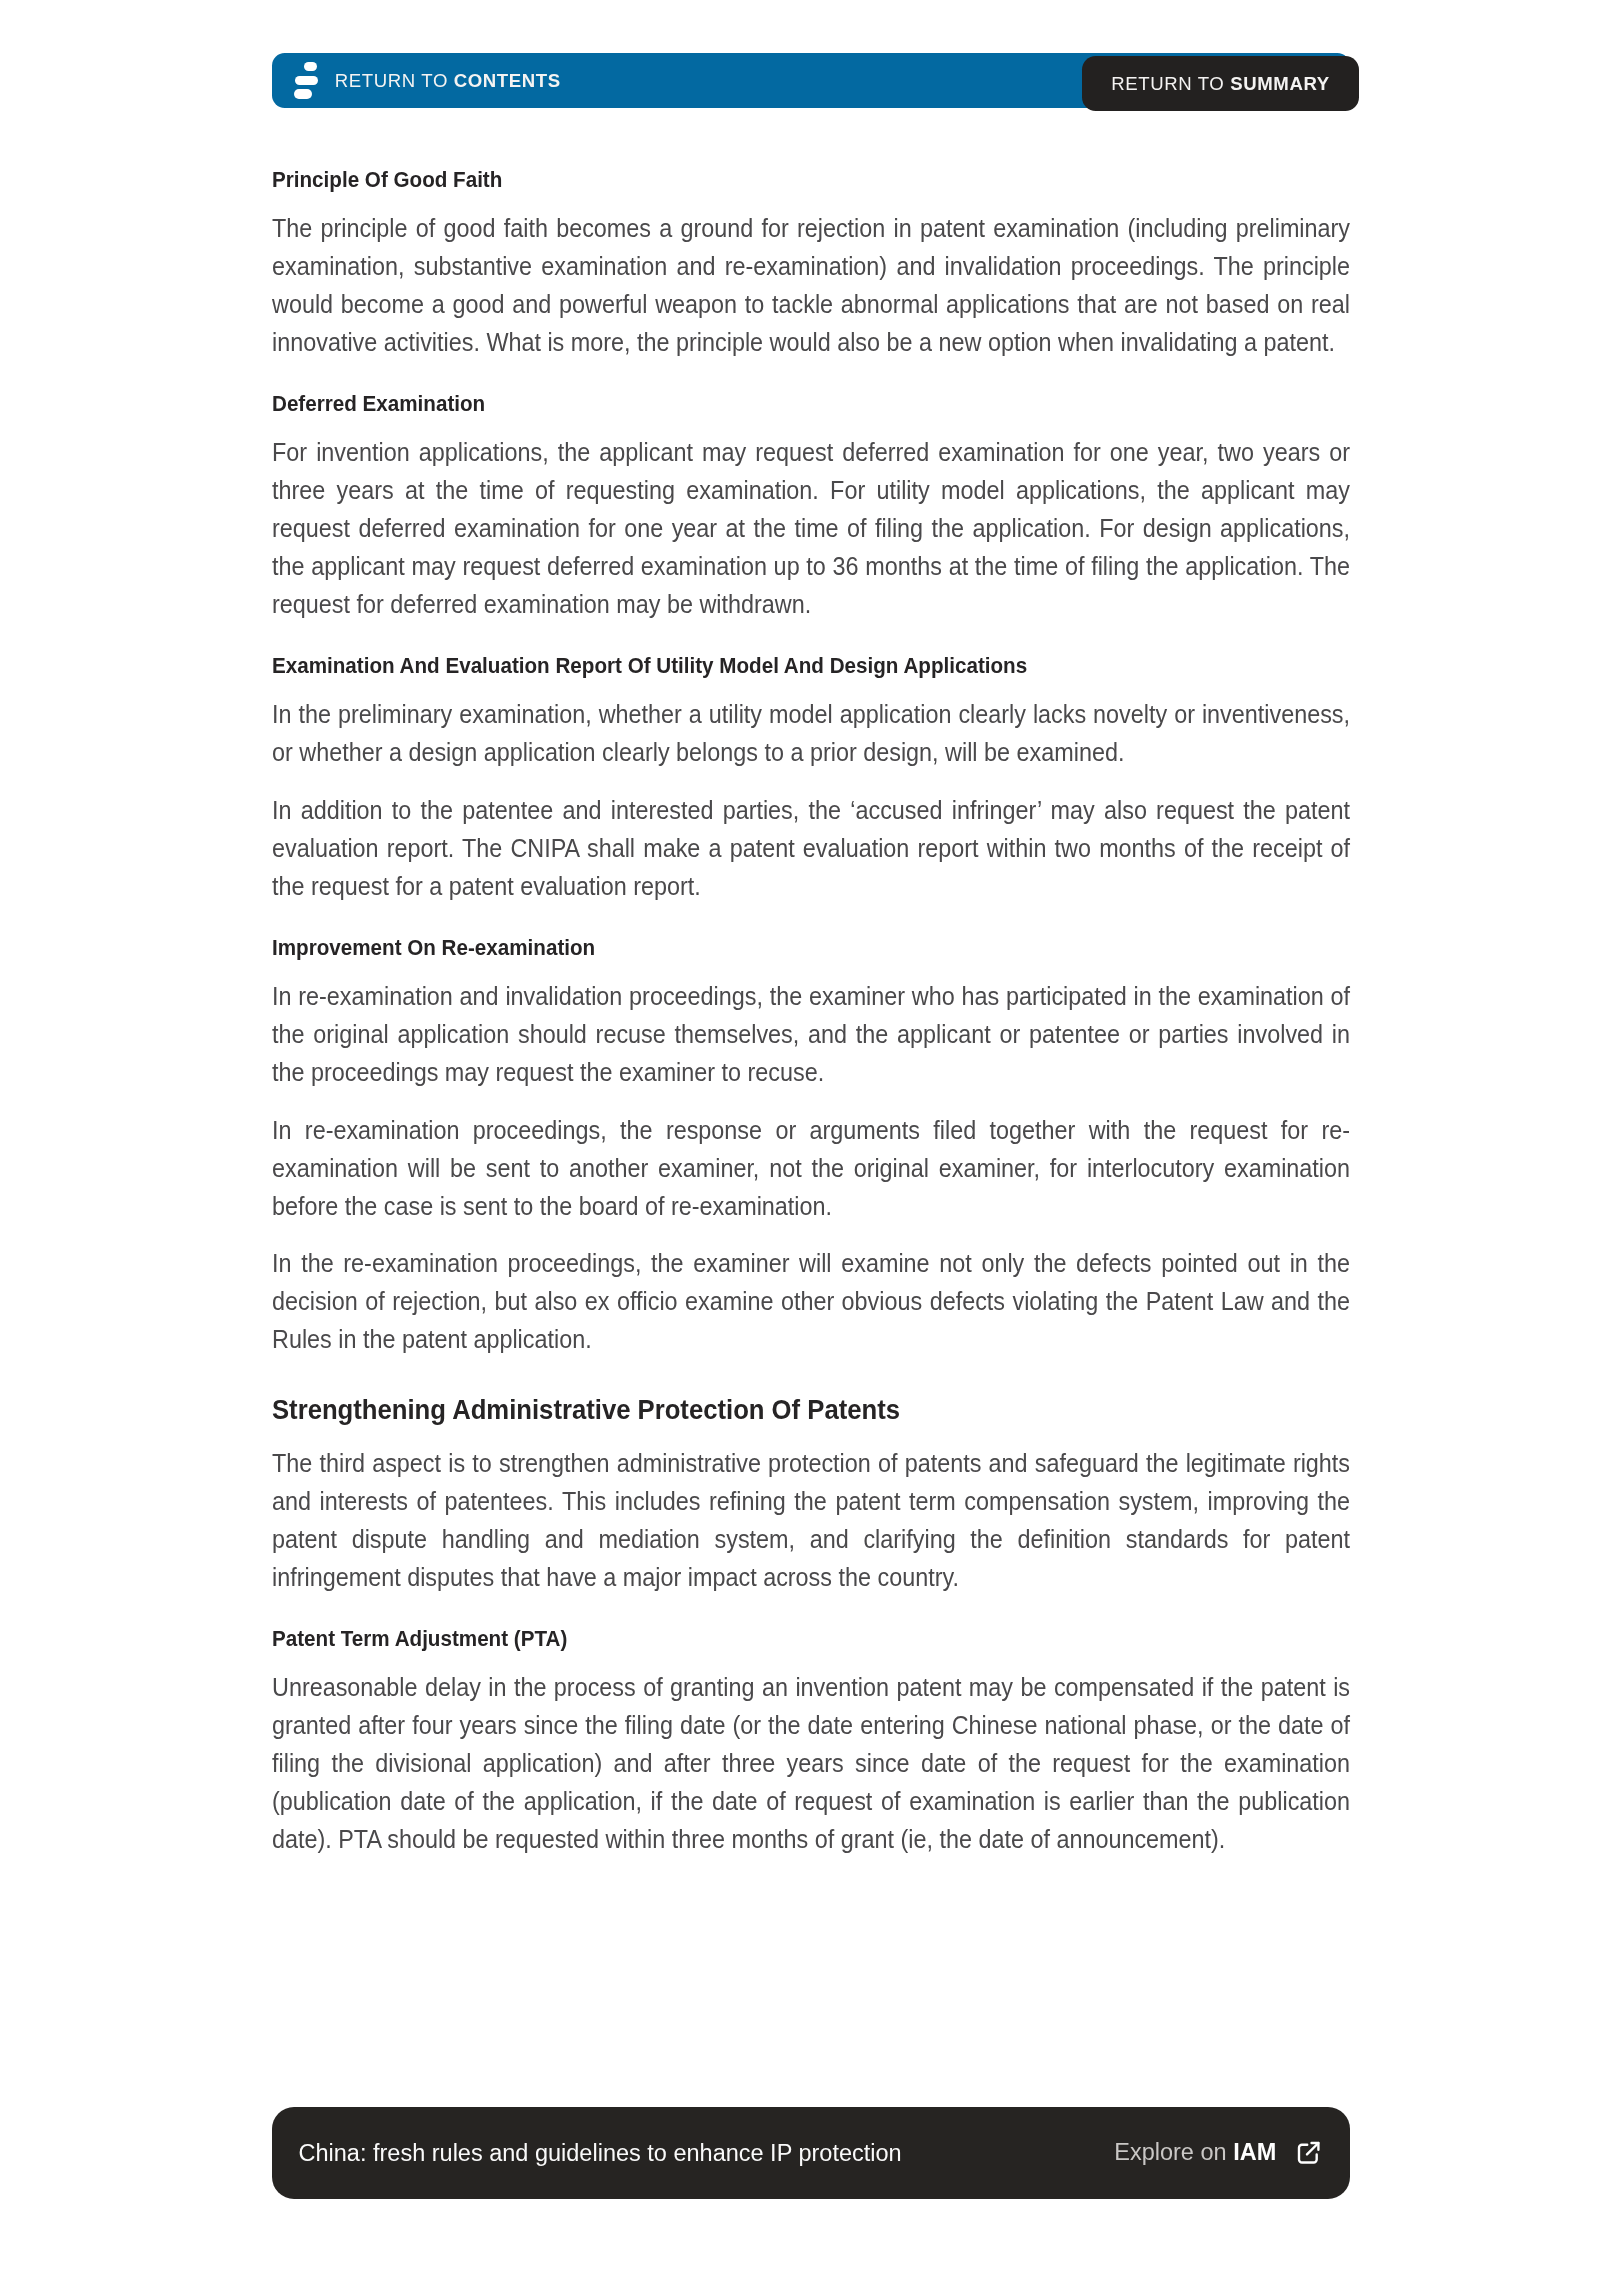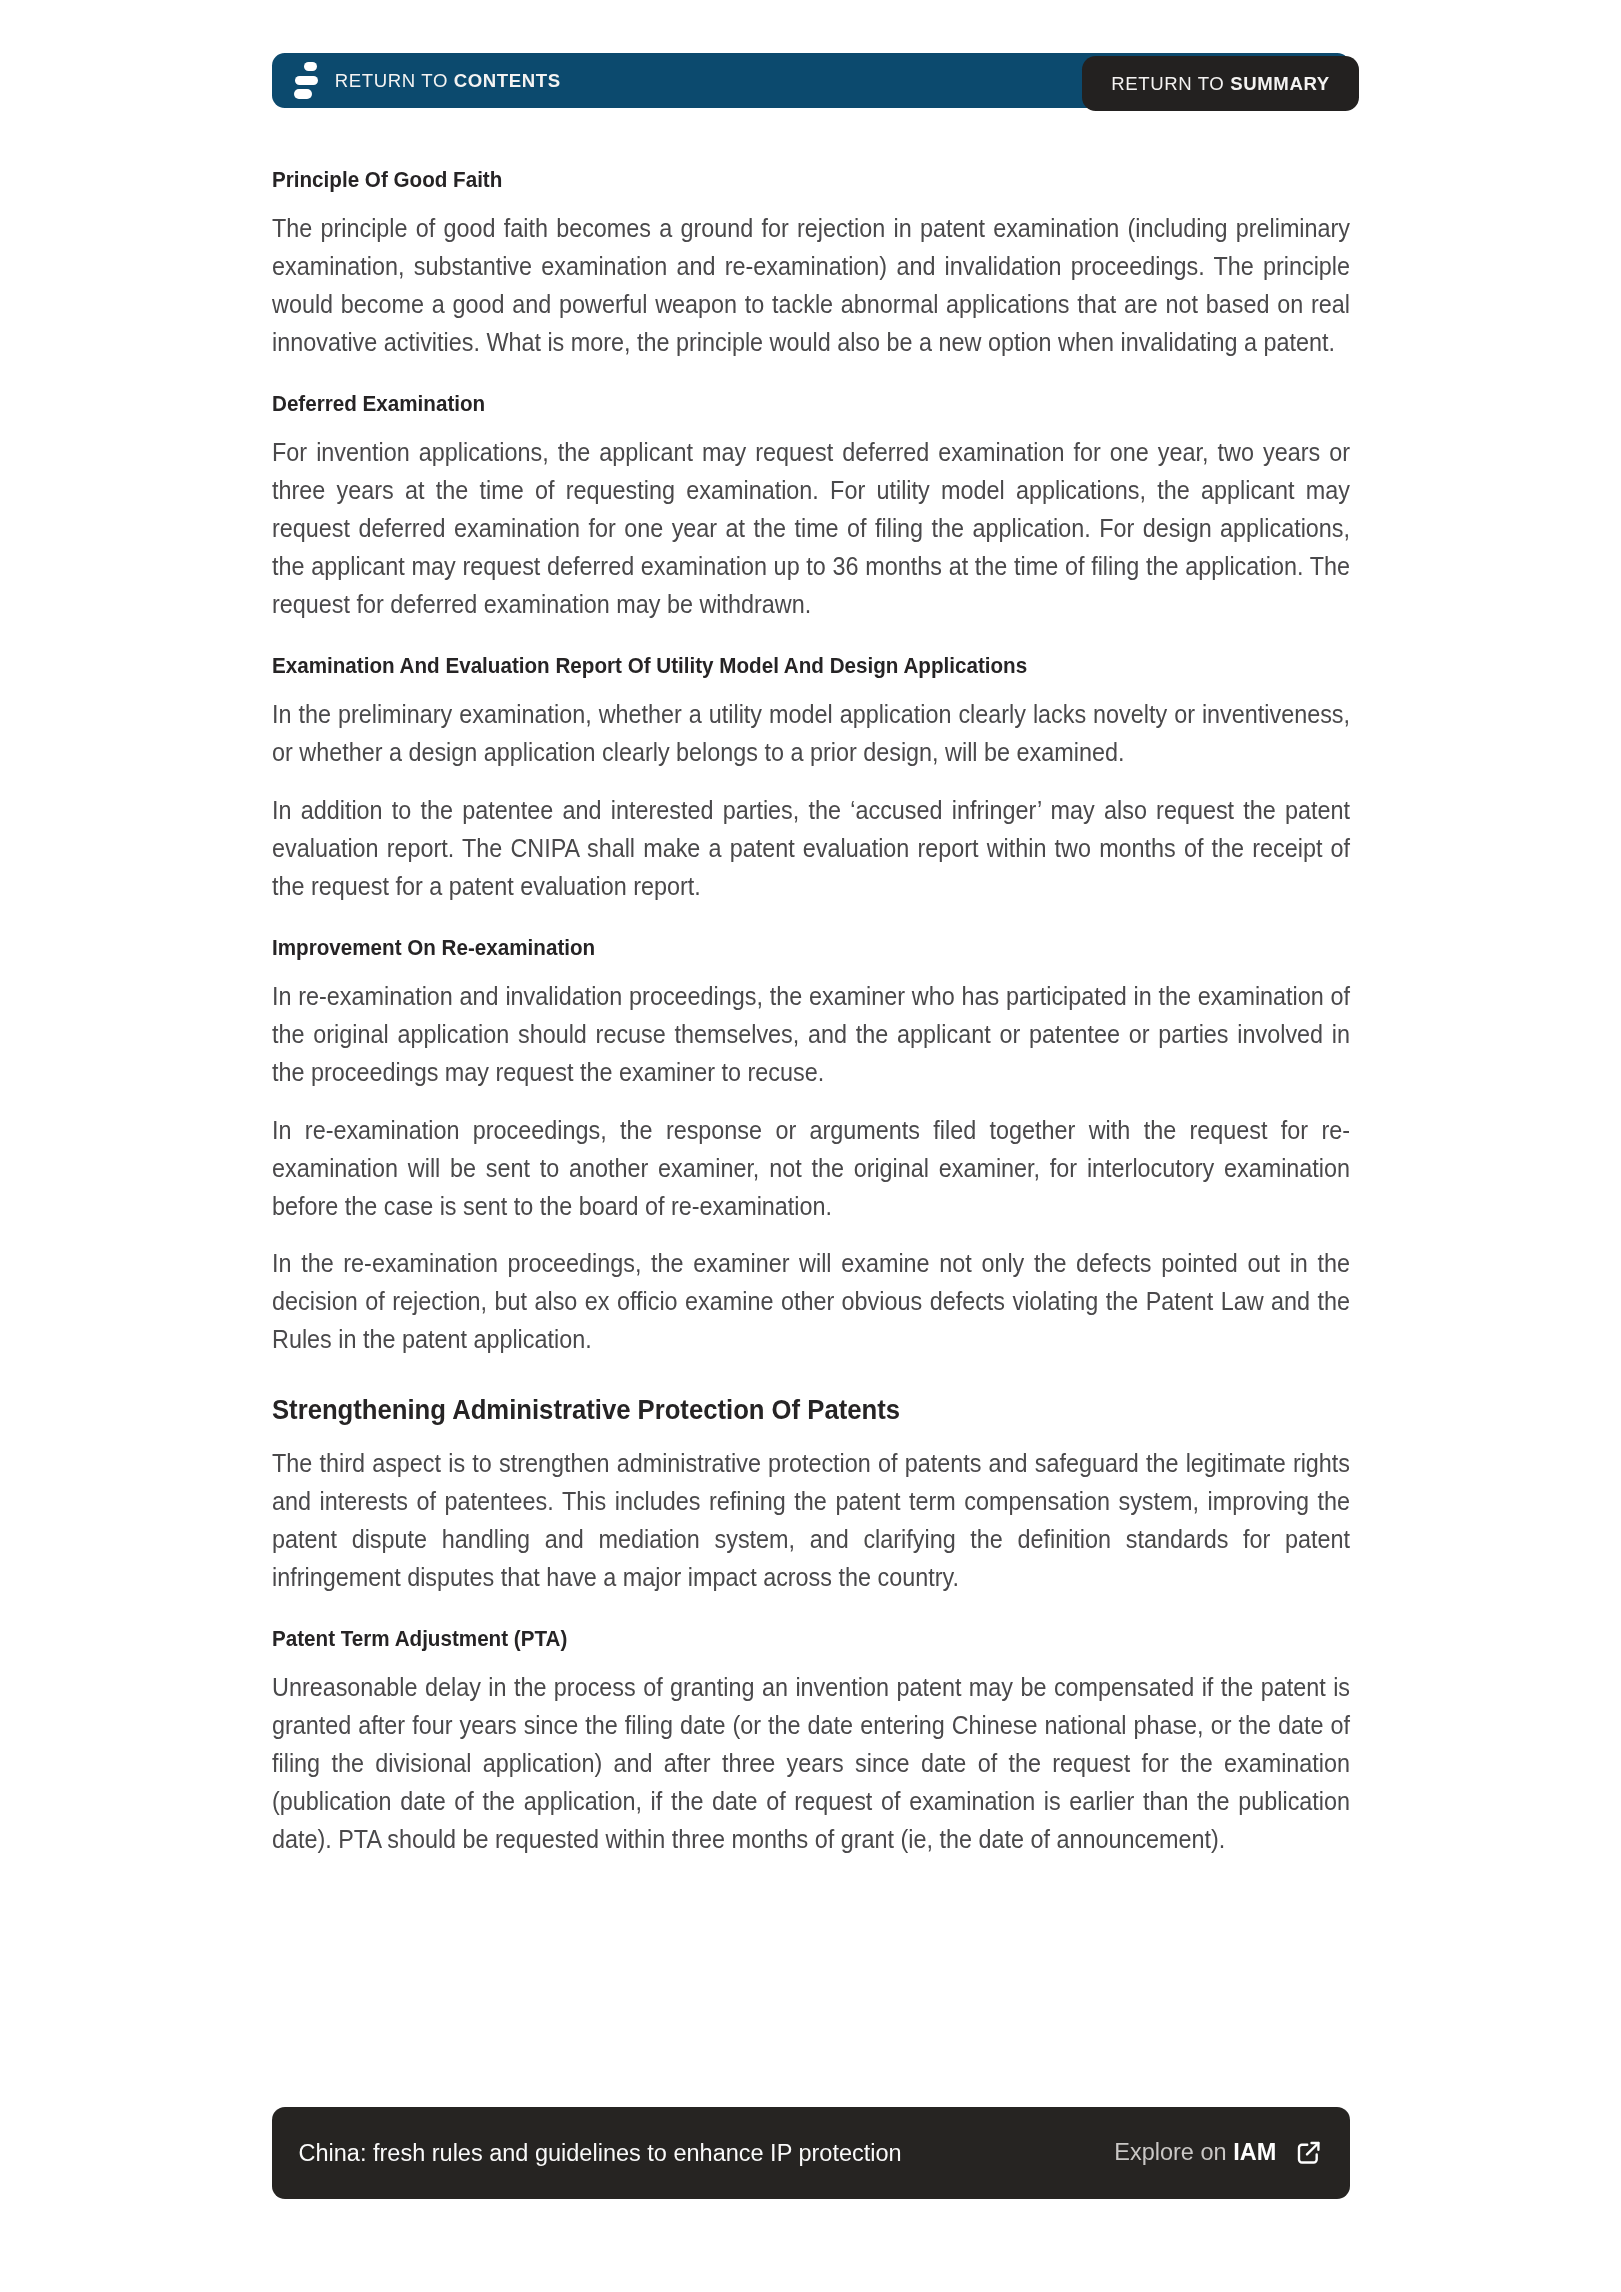--- a/index.html
+++ b/index.html
@@ -12,21 +12,21 @@
     font-family: "Liberation Sans", sans-serif;
   }
 
   
   .header-bar {
     position: absolute;
     left: 272px;
     top: 53px;
     width: 1078px;
     height: 55px;
-    background: #0c4a6e;
+    background: #0369a1;
     border-radius: 12.7px;
     display: flex;
     align-items: center;
   }
   .bar-link {
     display: flex;
     align-items: center;
     gap: 14.7px;
     text-decoration: none;
     cursor: pointer;
@@ -92,21 +92,21 @@
   }
 
   
   .footer-bar {
     position: absolute;
     left: 272px;
     top: 2107px;
     width: 1078px;
     height: 92px;
     background: #262422;
-    border-radius: 13px;
+    border-radius: 22px;
     display: flex;
     align-items: center;
     justify-content: space-between;
     box-sizing: border-box;
     padding: 0 27.4px 0 26.5px;
   }
   .footer-title {
     color: #fafafa;
     font-size: 23.5px;
     line-height: 31px;

